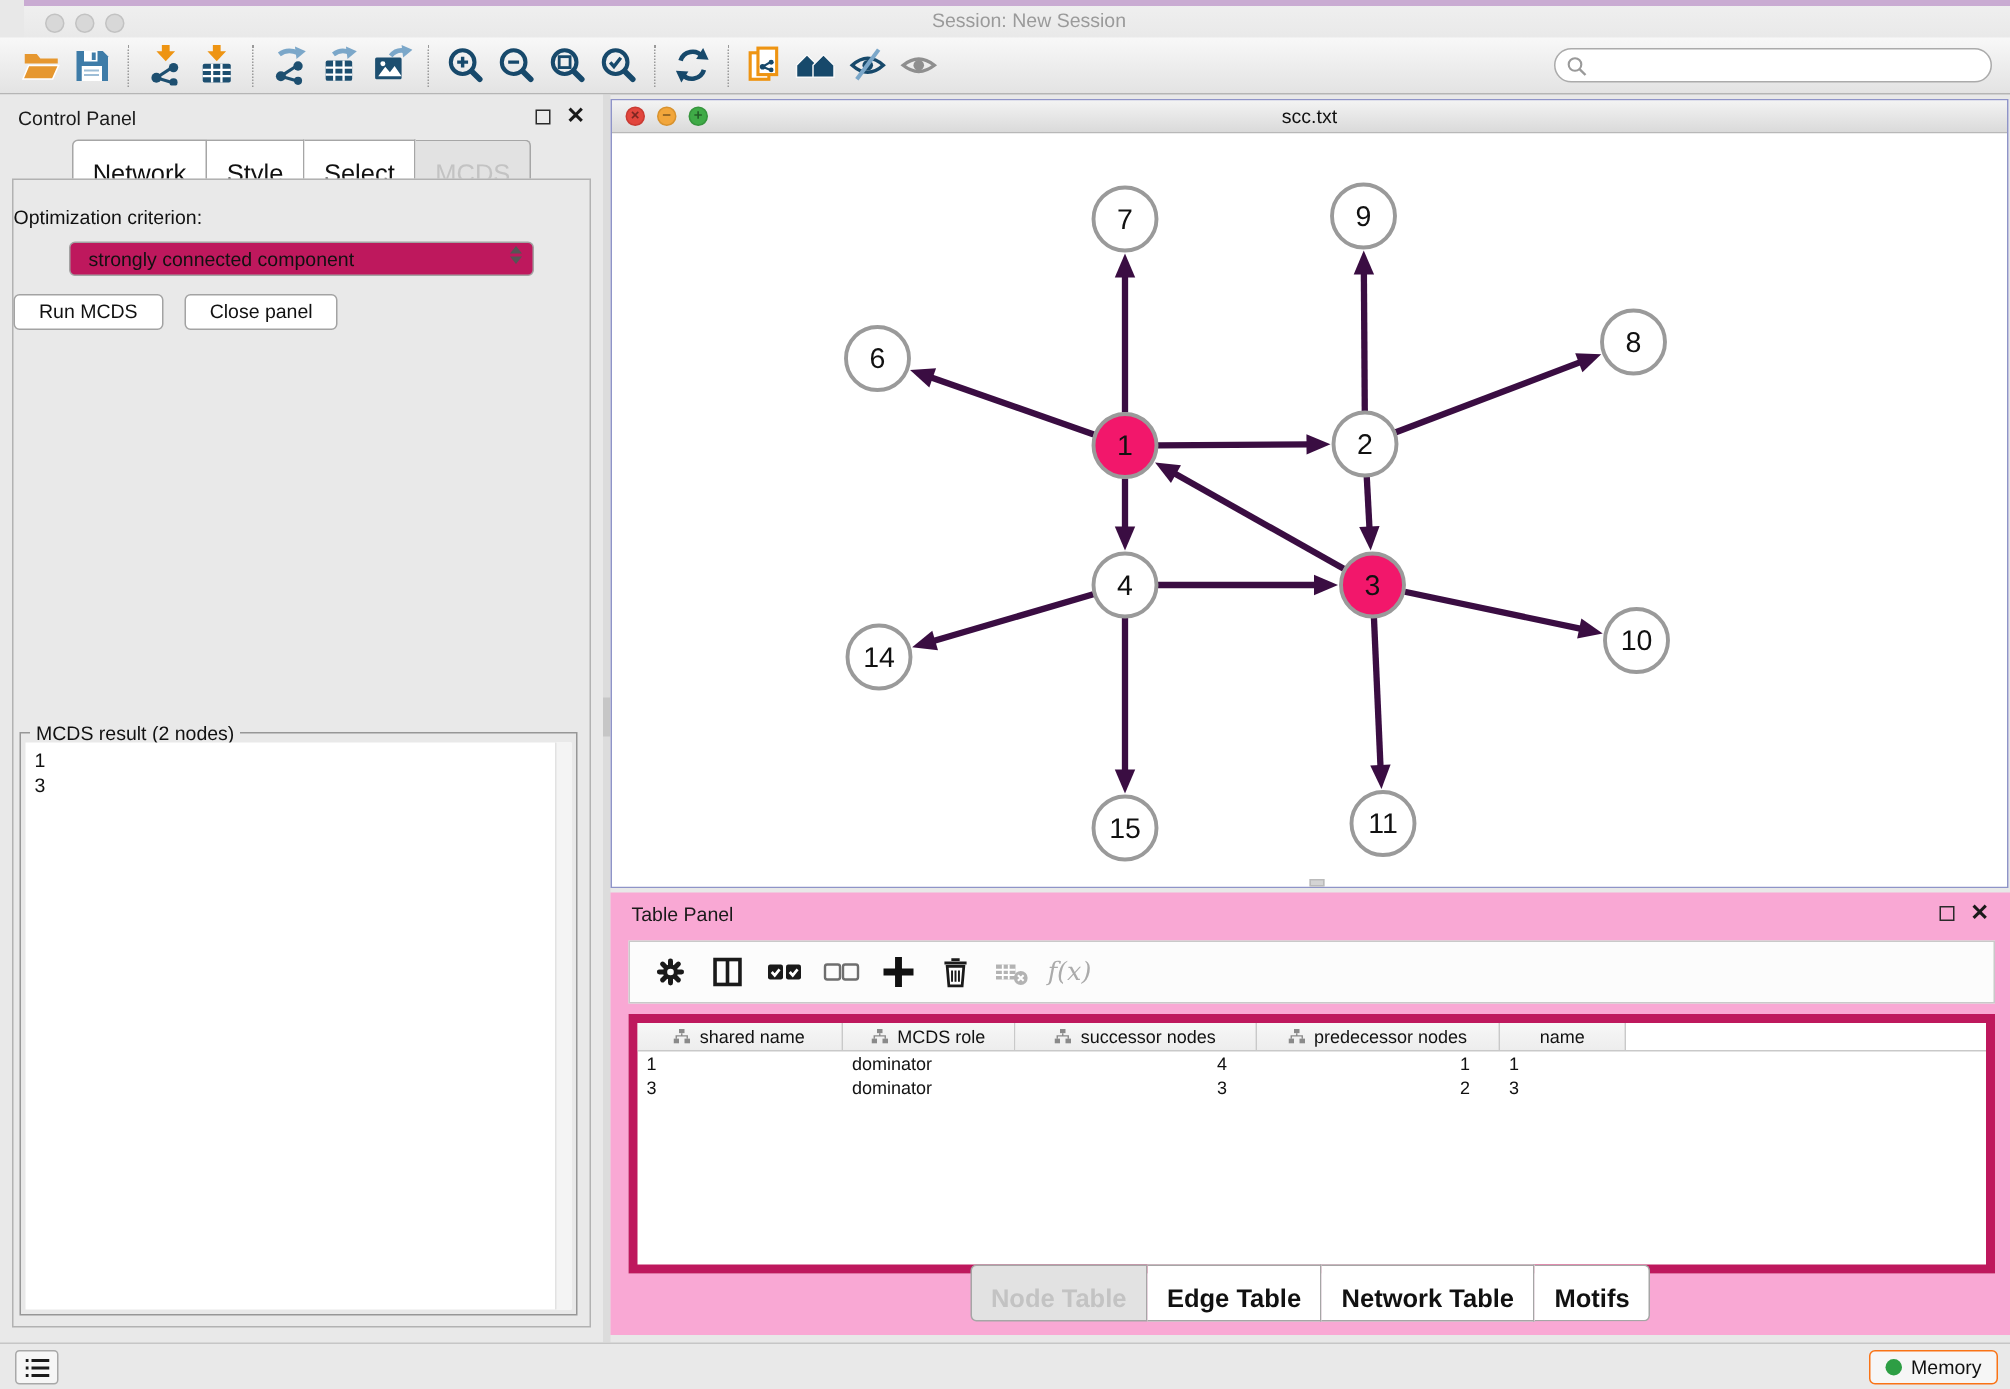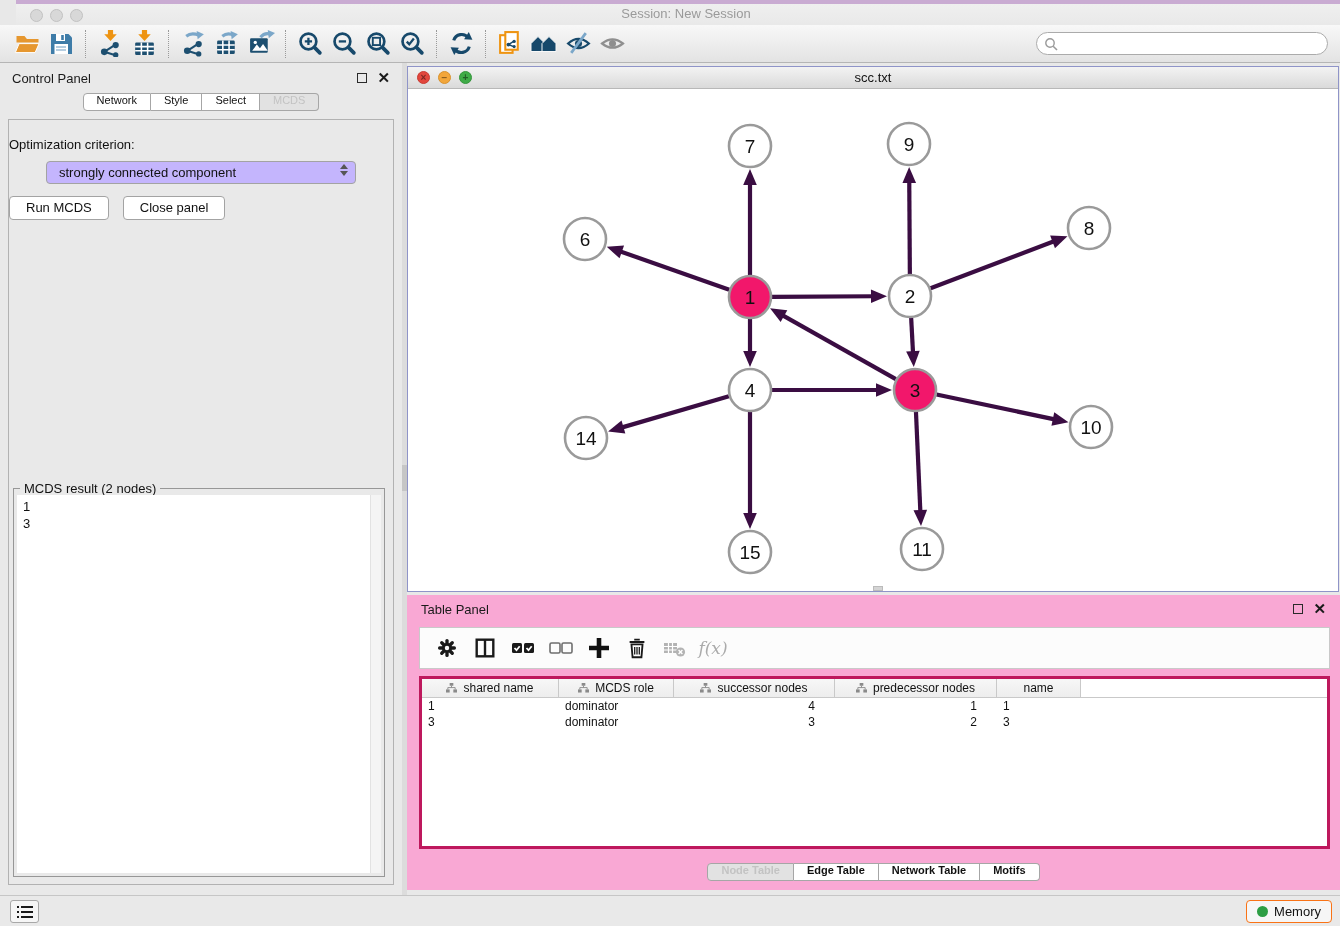--- a/index.html
+++ b/index.html
@@ -25,30 +25,30 @@
   .searchbox input { border:none; outline:none; flex:1; height:18px; font-size:13px; background:transparent; margin-left:4px;}
 
   
   .control-panel { position:absolute; left:0; top:63px; width:402px; height:832px; background:#e9e9e9; }
   .panel-header { height:30px; display:flex; align-items:center; padding:0 12px; }
   .panel-title { font-size:13px; color:#1a1a1a; flex:1; }
   .win-float { width:10px; height:10px; border:1.6px solid #2a2a2a; margin-right:10px; cursor:pointer; }
   .win-close { font-size:15px; font-weight:bold; color:#1a1a1a; line-height:10px; cursor:pointer; }
 
   .seg-tabs { display:flex; justify-content:center; }
-  .seg-tab { font-size:11px; color:#111; background:#fff; border:1px solid #a6a6a6; border-left:none;
-    padding:0 13px 4px; cursor:pointer; }
+  .seg-tab { font-size:17px; color:#111; background:#fff; border:1px solid #a6a6a6; border-left:none;
+    padding:12px 13px 4px; cursor:pointer; }
   .seg-tab:first-child { border-left:1px solid #a6a6a6; border-radius:4px 0 0 4px; }
   .seg-tab:last-child  { border-radius:0 4px 4px 0; }
   .seg-tab.disabled-active { background:#e2e2e2; color:#c3c3c3; }
 
   .cp-content { position:absolute; left:8px; right:8px; top:56px; bottom:10px;
     border:1px solid #b2b2b2; background:#e9e9e9; }
   .opt-label { font-size:13px; color:#111; margin-top:17px; }
-  .combo { position:relative; margin:9px auto 0; width:310px; height:23px; background:#c4b5fd;
+  .combo { position:relative; margin:9px auto 0; width:310px; height:23px; background:#be185d;
     border:1px solid #a3a3a3; border-radius:4px; font-size:13px; color:#111;
     display:flex; align-items:center; padding-left:12px; cursor:pointer; }
   .combo .steppers { position:absolute; right:7px; top:2px; display:flex; flex-direction:column; gap:2px; }
   .combo .steppers i { width:0; height:0; border-left:4px solid transparent; border-right:4px solid transparent; }
   .combo .steppers .up { border-bottom:5px solid #555; }
   .combo .steppers .dn { border-top:5px solid #555; }
   .btn-row { display:flex; gap:14px; margin-top:12px; }
   .push-btn { background:#fff; border:1px solid #a3a3a3; border-radius:4px; font-size:13px; color:#111;
     padding:3px 16px 4px; cursor:pointer; font-family:"Liberation Sans",sans-serif; }
 
@@ -76,21 +76,21 @@
 
   
   .table-panel { position:absolute; left:407px; top:595px; width:933px; height:295px; background:#f9a8d4; }
   .tp-header { height:28px; display:flex; align-items:center; padding:0 14px; }
   .tp-toolbar { position:absolute; left:12px; right:10px; top:32px; height:42px; background:#fcfcfc;
     border:1px solid #c9c9c9; display:flex; align-items:center; padding-left:8px; }
   .tp-icon { width:38px; height:32px; display:flex; align-items:center; justify-content:center; cursor:pointer; }
   .fx { font-family:"DejaVu Serif", serif; font-style:italic; font-size:17px; color:#ababab; }
 
   .data-table { position:absolute; left:12px; right:10px; top:81px; bottom:41px; background:#fff;
-    border:3px solid #be185d; overflow:hidden; }
+    border:6px solid #be185d; overflow:hidden; }
   .hdr-row { display:flex; height:19px; border-bottom:1px solid #c9c9c9; }
   .hdr-cell { background:linear-gradient(#f7f7f7,#ededed); border-right:1px solid #c9c9c9;
     display:flex; align-items:center; justify-content:center; gap:6px; font-size:12px; color:#111; cursor:pointer; }
   .body-row { display:flex; height:16px; }
   .body-cell { font-size:12px; color:#111; padding:1px 6px; overflow:hidden; white-space:nowrap; }
 
   .tp-tabs { position:absolute; left:0; right:0; bottom:9px; display:flex; justify-content:center; }
   .tp-tabs .seg-tab { font-weight:bold; }
   .tp-tabs .seg-tab.disabled-active { font-weight:bold; }
 

